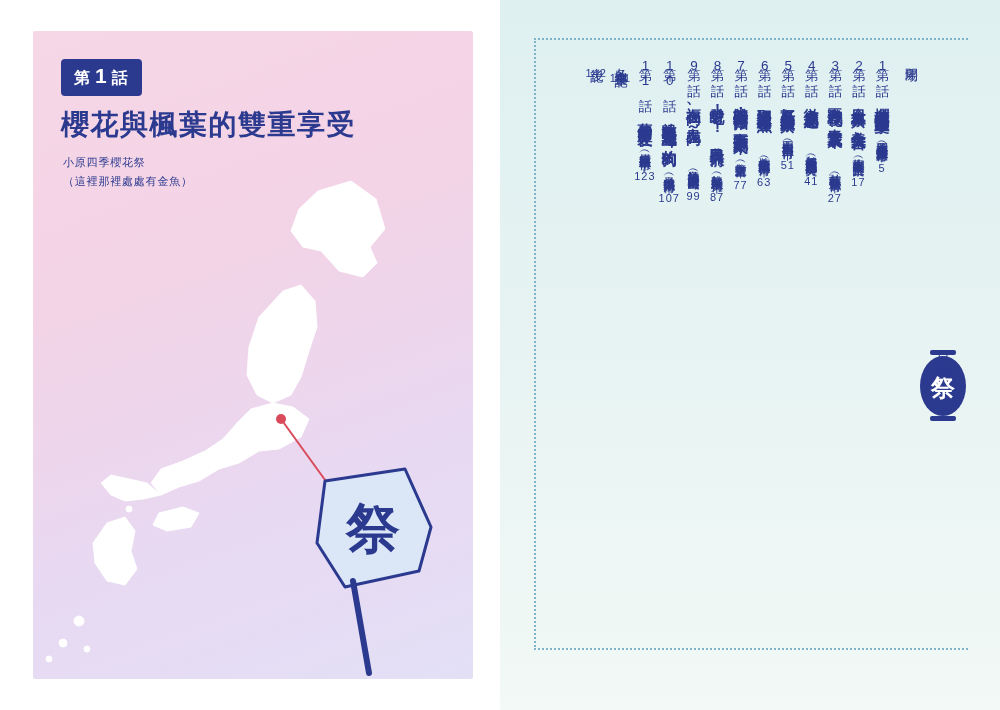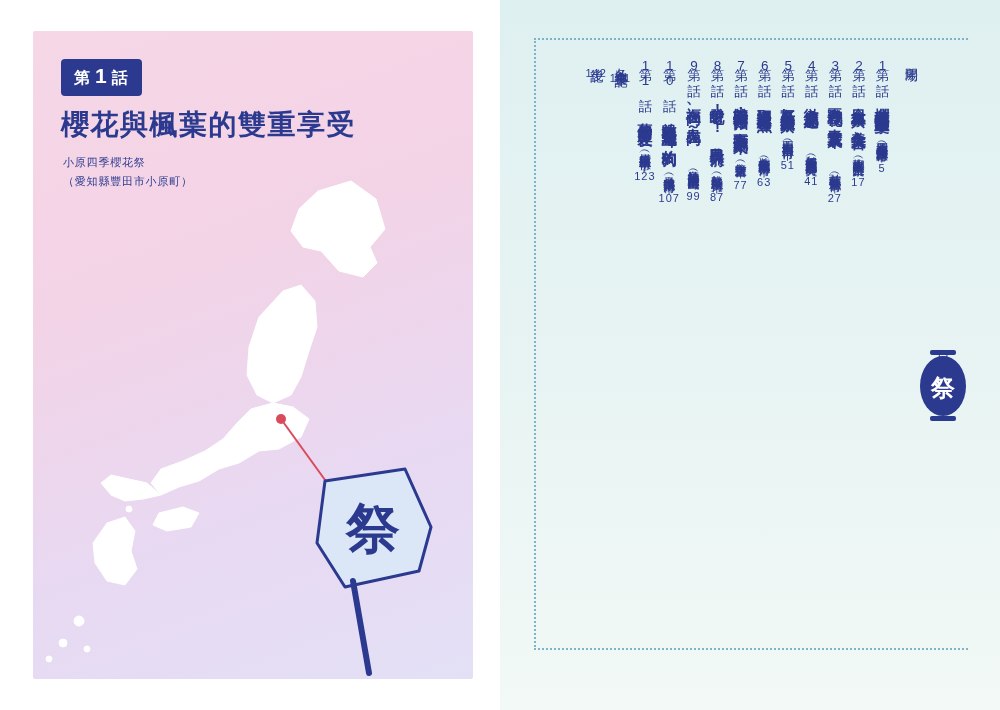--- a/index.html
+++ b/index.html
@@ -178,21 +178,21 @@
       <div class="chap-badge">
         <span>第</span>
         <span class="num">1</span>
         <span>話</span>
       </div>
 
       <div class="chap-title">櫻花與楓葉的雙重享受</div>
 
       <div class="chap-sub">
         <div>小原四季櫻花祭</div>
-        <div>（愛知縣豐田市小原町）</div>
+        <div>（這裡那裡處處有金魚）</div>
       </div>
 
       <div class="map-wrap">
         <svg width="440" height="530" viewBox="0 0 440 530" xmlns="http://www.w3.org/2000/svg" aria-hidden="true">
           <g fill="#ffffff" stroke="#ffffff" stroke-width="1">
 
             <path d="M285 40 L318 30 L343 48 L352 78 L337 96 L344 112 L330 126 L306 120 L288 100 L270 96 L258 80 L266 58 Z"></path>
 
             <path d="M250 140 L268 134 L282 150 L284 176 L276 200 L268 226 L258 244 L240 252 L224 244 L214 224 L216 196 L226 166 Z"></path>
 

